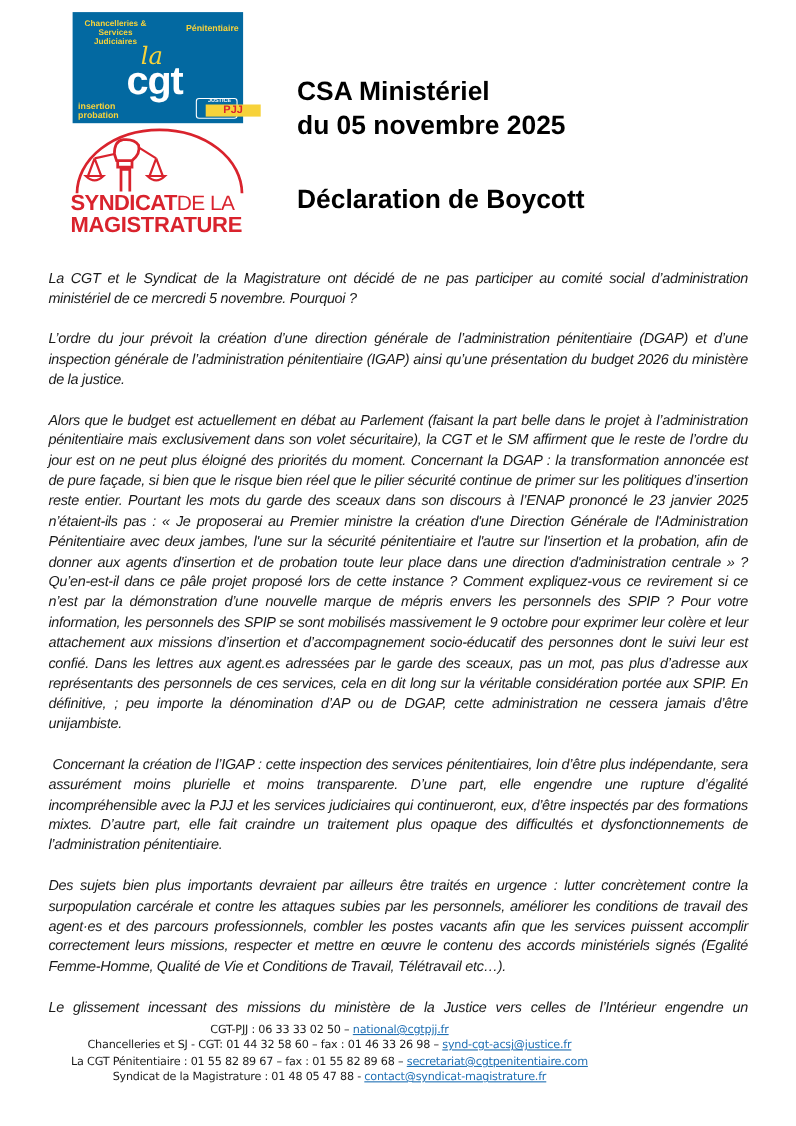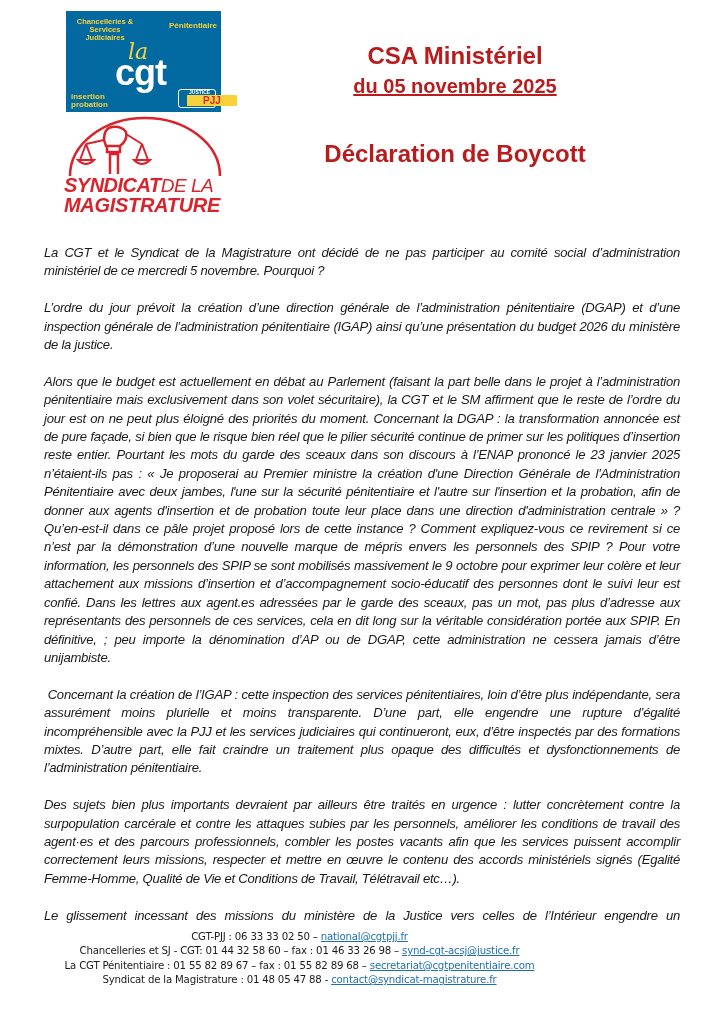--- a/index.html
+++ b/index.html
@@ -31,39 +31,39 @@
       position: absolute; left: 112px; top: 78px; width: 36px; height: 17px;
       border: 1.5px solid #ffffff; border-radius: 3px;
     }
     .cgt-logo .pjj .j1 { position: absolute; left: 10px; top: -1px; font-size: 5px; color: #fff; font-weight: bold; }
     .cgt-logo .pjj .j2 {
       position: absolute; left: 8px; top: 5px; font-size: 10px; color: #d9232d; background: #f7d23a;
       font-weight: bold; padding: 0 16px; line-height: 11px;
     }
 
     
-    .sm-logo { position: absolute; left: 60px; top: 116px; width: 170px; height: 104px; font-style: italic; }
+    .sm-logo { position: absolute; left: 60px; top: 116px; width: 170px; height: 104px; }
     .sm-logo svg { position: absolute; left: 0; top: 0; }
     .sm-logo .sm-line1 {
       position: absolute; left: 4px; top: 59px; white-space: nowrap; color: #d9232d;
       font-weight: bold; font-size: 20px; line-height: 1; letter-spacing: -0.5px;
     }
     .sm-logo .sm-line1 .thin { font-weight: normal; font-size: 19px; }
     .sm-logo .sm-line2 {
       position: absolute; left: 4px; top: 79px; white-space: nowrap; color: #d9232d;
       font-weight: bold; font-size: 20px; line-height: 1; letter-spacing: -0.3px;
     }
 
     
     .title-block {
-      position: absolute; left: 270px; top: 40px; width: 370px; text-align: center;
-      color: #b91c1c; font-weight: bold; font-family: "Liberation Sans", sans-serif;
+      position: absolute; left: 270px; top: 68px; width: 370px; text-align: left;
+      color: #000000; font-weight: bold; font-family: "Liberation Sans", sans-serif;
     }
     .title-block .t1 { font-size: 24px; line-height: 31px; margin: 0; }
-    .title-block .t2 { font-size: 20px; line-height: 31px; margin: 0; text-decoration: underline; }
+    .title-block .t2 { font-size: 24px; line-height: 31px; margin: 0; }
     .title-block .t3 { font-size: 24px; line-height: 31px; margin: 36px 0 0 0; }
 
     
     .body-text {
       position: absolute; left: 44px; top: 244px; width: 636px;
       font-family: "Liberation Sans", sans-serif; font-size: 13.1px; line-height: 18.4px;
       text-align: justify; color: #1a1a1a; letter-spacing: -0.25px;
     }
     .body-text p { margin: 0 0 18.4px 0; font-style: italic; }
 

